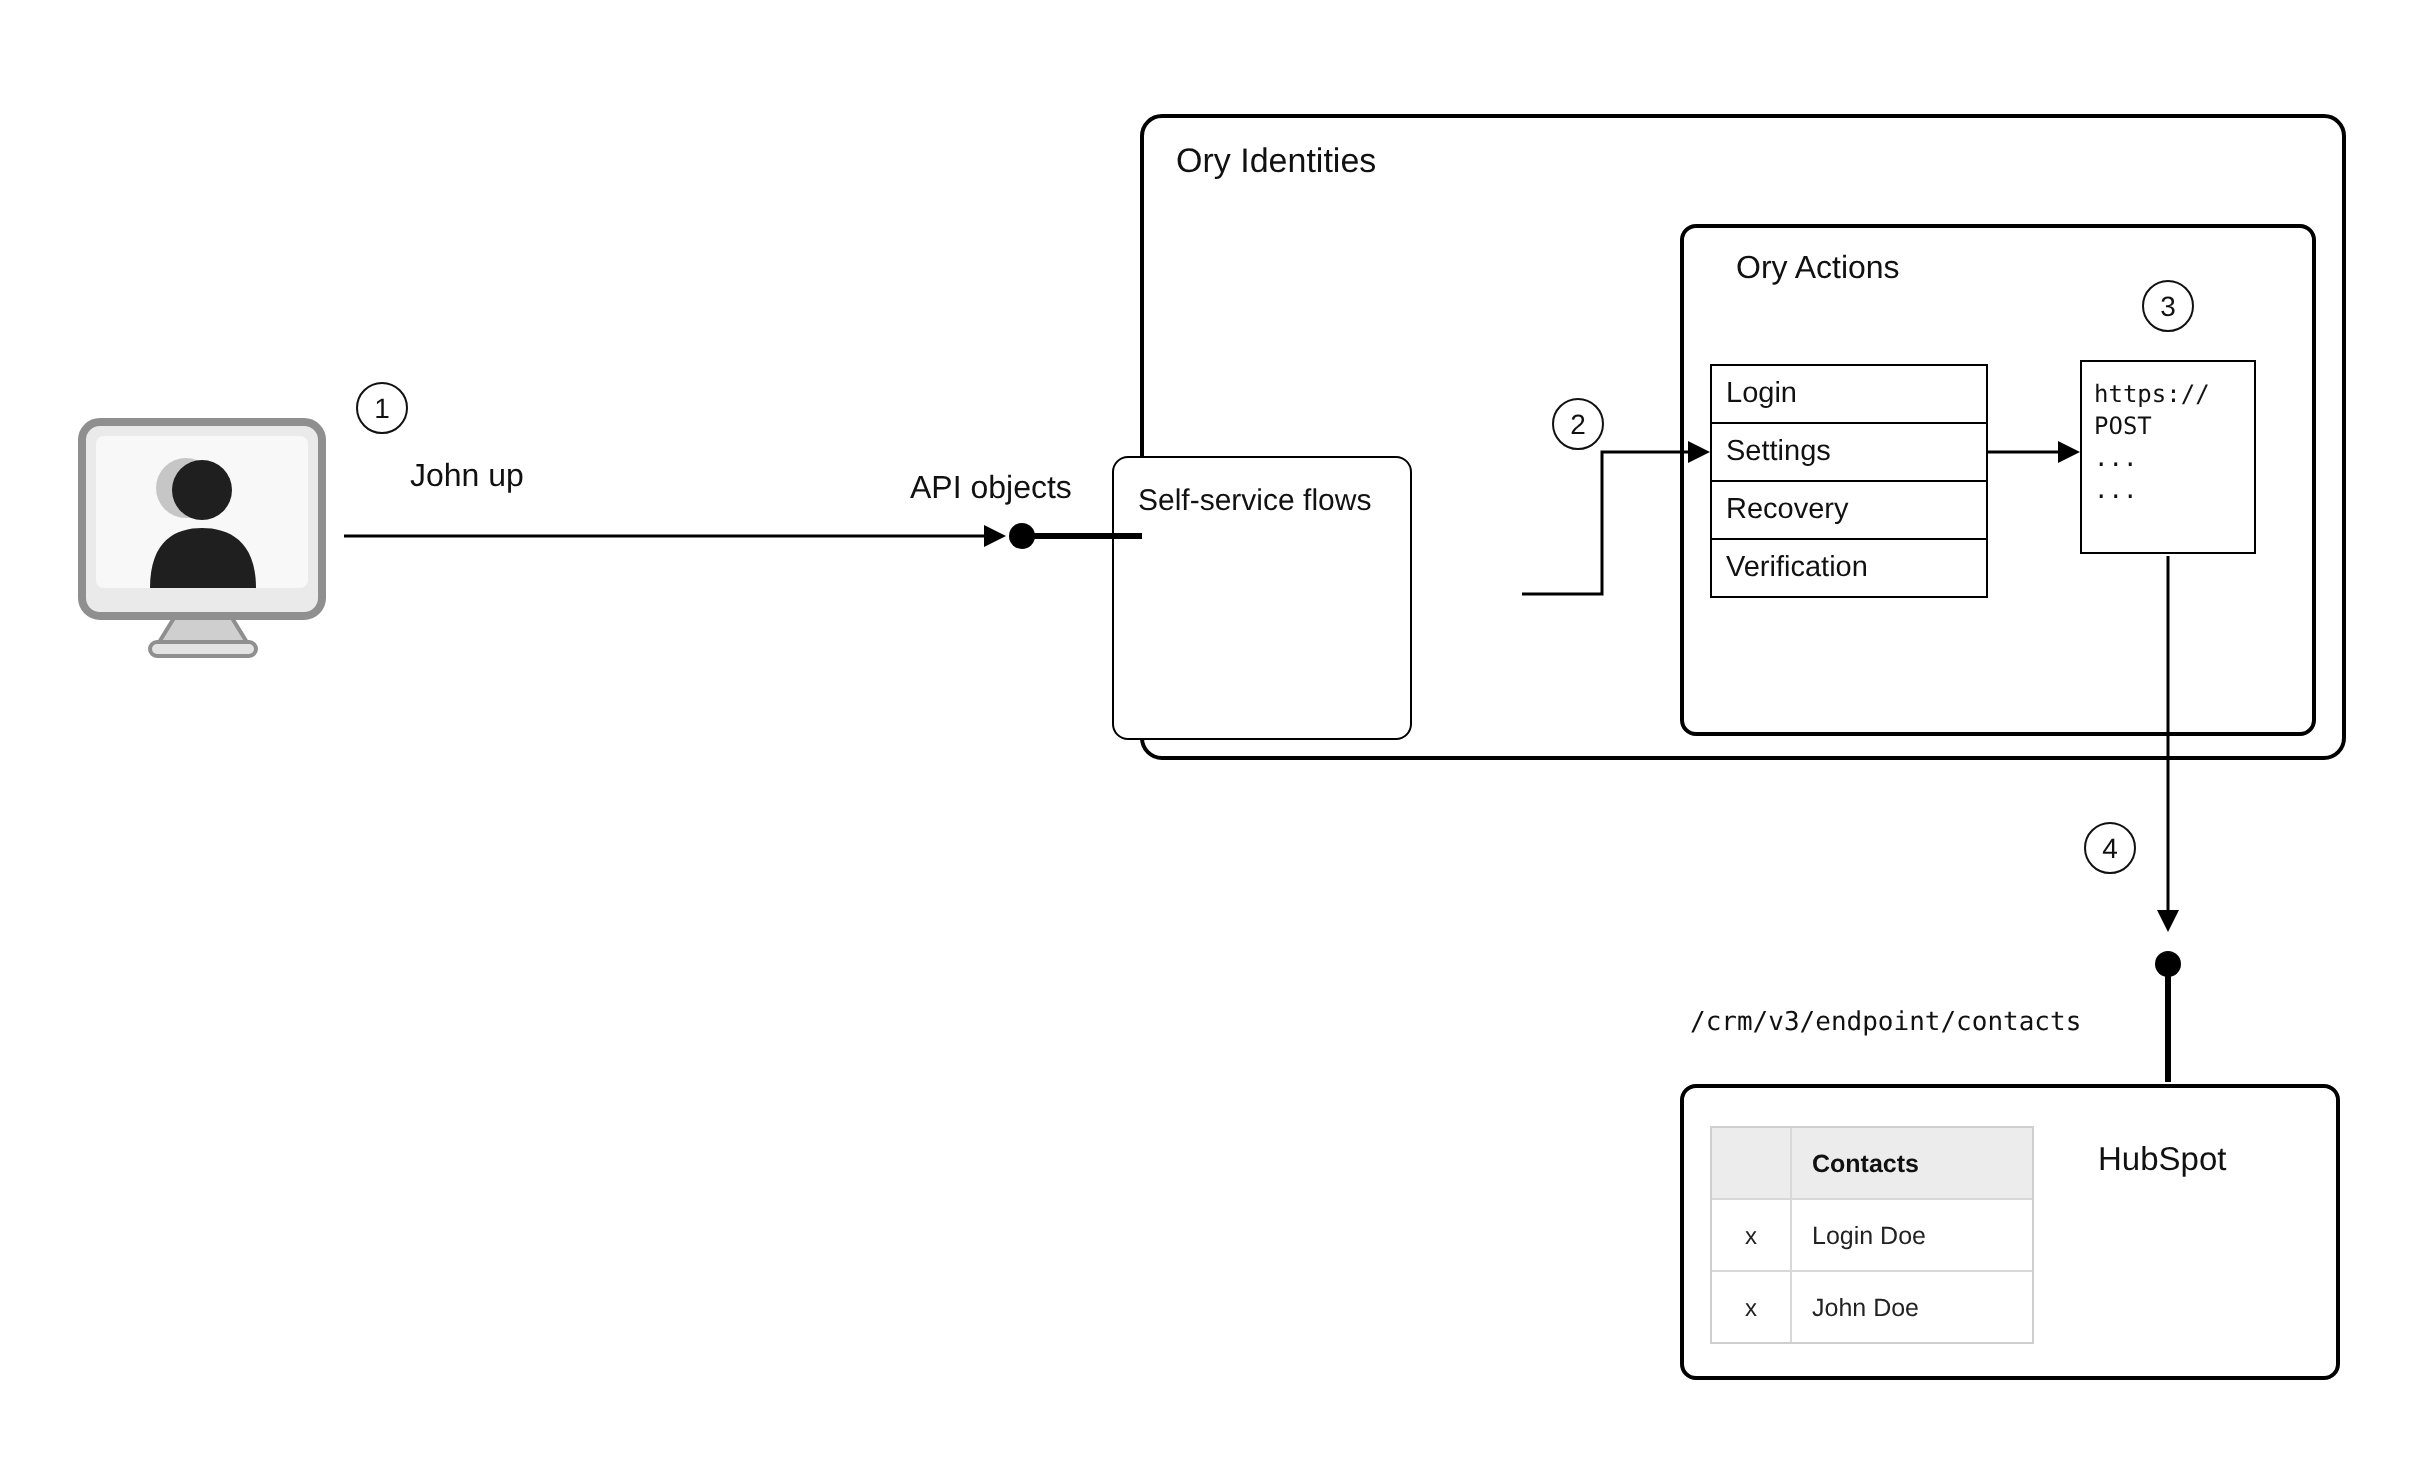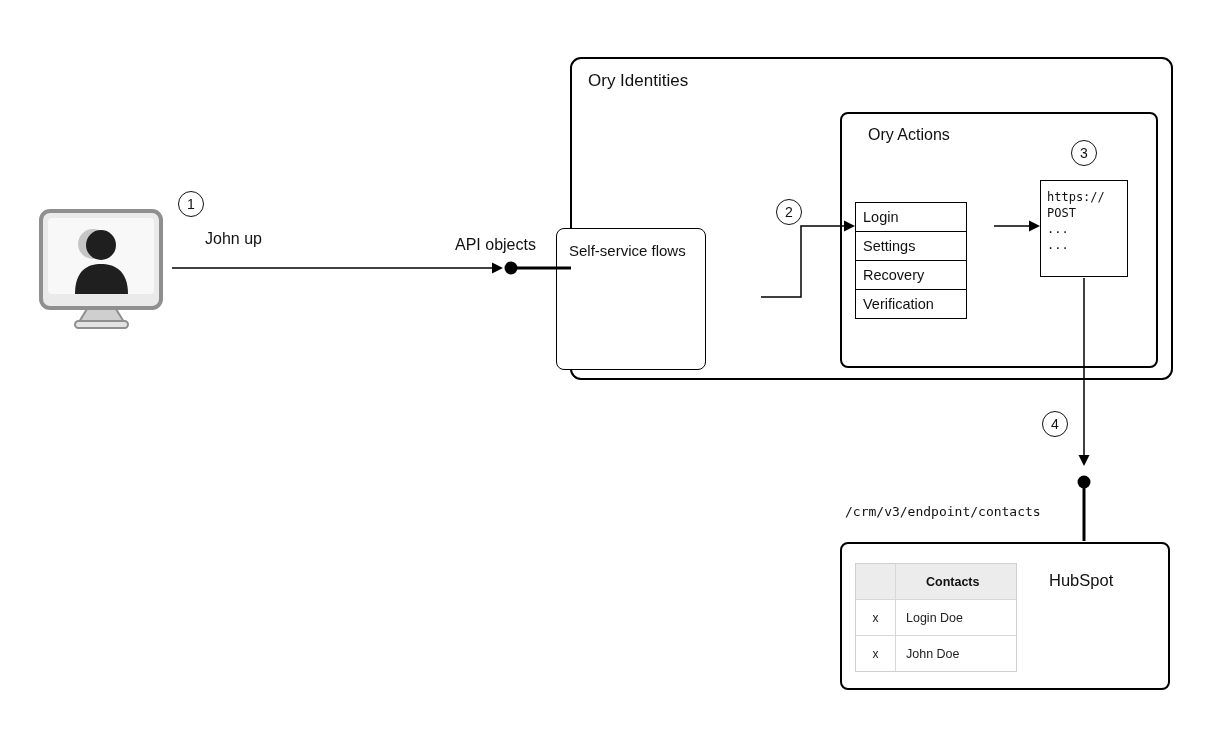--- a/index.html
+++ b/index.html
@@ -25,22 +25,22 @@
   .box-ory-actions    { left: 840px; top: 112px; width: 318px; height: 256px; border-radius: 8px; }
   .box-hubspot        { left: 840px; top: 542px; width: 330px; height: 148px; border-radius: 8px; }
 
   .title-lg { position: absolute; left: 16px; top: 12px; font-size: 17px; }
   .title-md { position: absolute; left: 26px; top: 12px; font-size: 16px; }
   .title-sm { position: absolute; left: 12px; top: 13px; font-size: 15px; }
   .title-hubspot { position: absolute; left: 207px; top: 27px; font-size: 16.5px; }
 
   
   .flows-table {
-    position: absolute; left: 855px; top: 182px; width: 112px;
-    border: 1.5px solid #000; background: #fff; box-sizing: border-box; margin-top: 20px;
+    position: absolute; left: 855px; top: 182px; width: 139px;
+    border: 1.5px solid #000; background: #fff; box-sizing: border-box;
   }
   .flow-row {
     height: 28px; line-height: 28px; padding-left: 7px;
     font-size: 14.5px; border-bottom: 1.5px solid #000;
     white-space: nowrap; overflow: hidden;
   }
   .flow-row:last-child { border-bottom: none; }
 
   
   .code-box {
@@ -50,21 +50,21 @@
     font-size: 12px; line-height: 16px; padding: 8px 6px;
   }
 
   
   .contacts-table {
     position: absolute; left: 855px; top: 563px; width: 162px;
     border: 1px solid #cfcfcf; background: #fff; box-sizing: border-box;
   }
   .ct-row { display: flex; height: 35px; border-bottom: 1px solid #d8d8d8; }
   .ct-row:last-child { border-bottom: none; }
-  .ct-header { background: #ececec; gap: 20px; }
+  .ct-header { background: #ececec; }
   .ct-cell { display: flex; align-items: center; box-sizing: border-box; }
   .ct-mark { width: 40px; justify-content: center; border-right: 1px solid #d8d8d8; font-size: 12px; color: #222; }
   .ct-name { flex: 1; padding-left: 10px; font-size: 12.5px; color: #222; }
   .ct-header .ct-name { font-weight: 700; color: #111; }
 
   
   .badge {
     position: absolute; width: 26px; height: 26px; box-sizing: border-box;
     border: 1.6px solid #111; border-radius: 50%; background: #fff;
     display: flex; align-items: center; justify-content: center;

